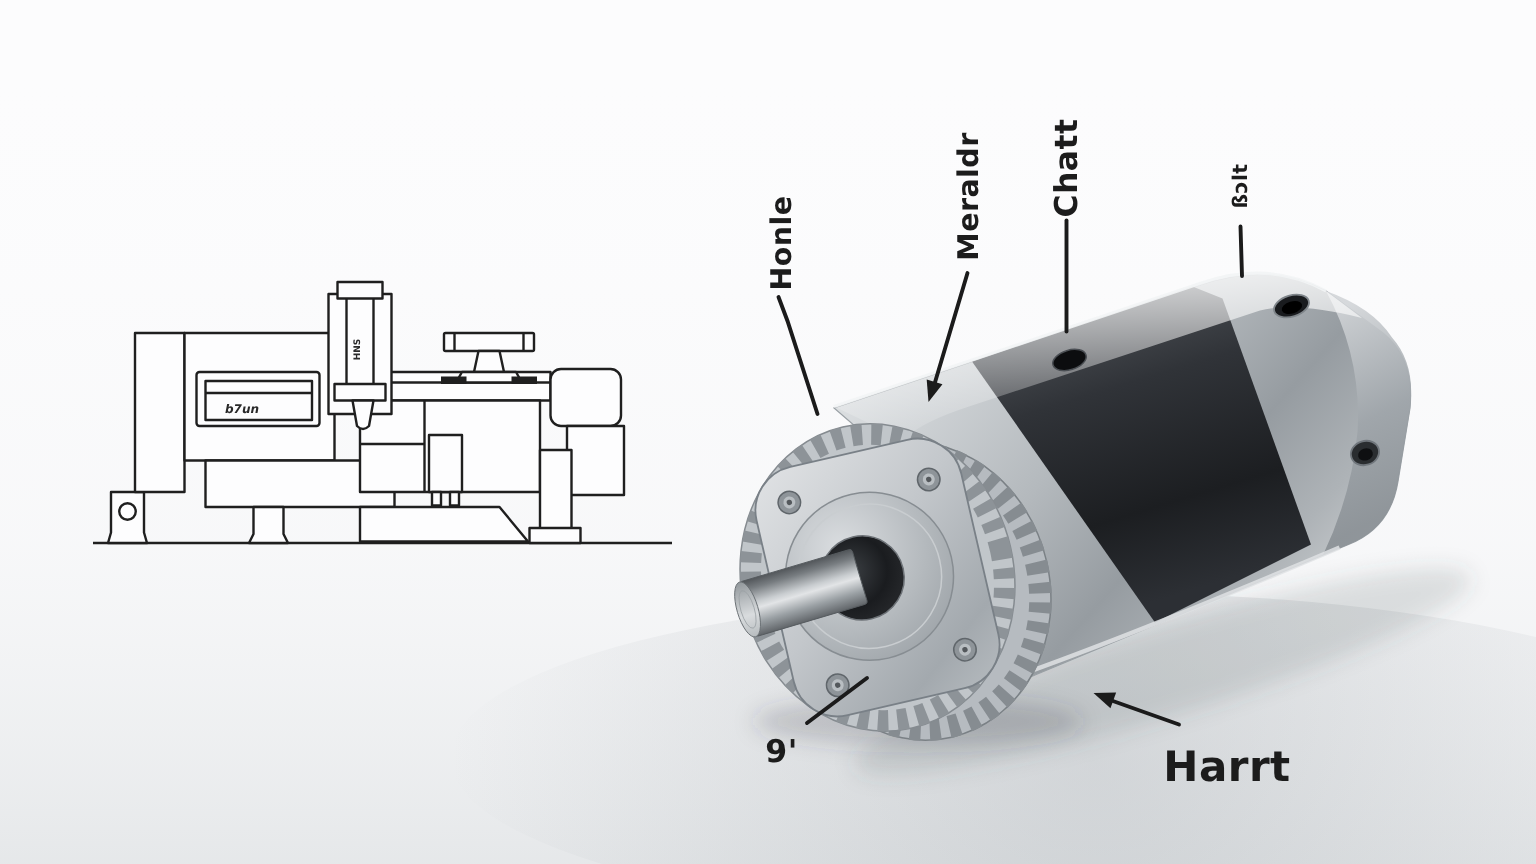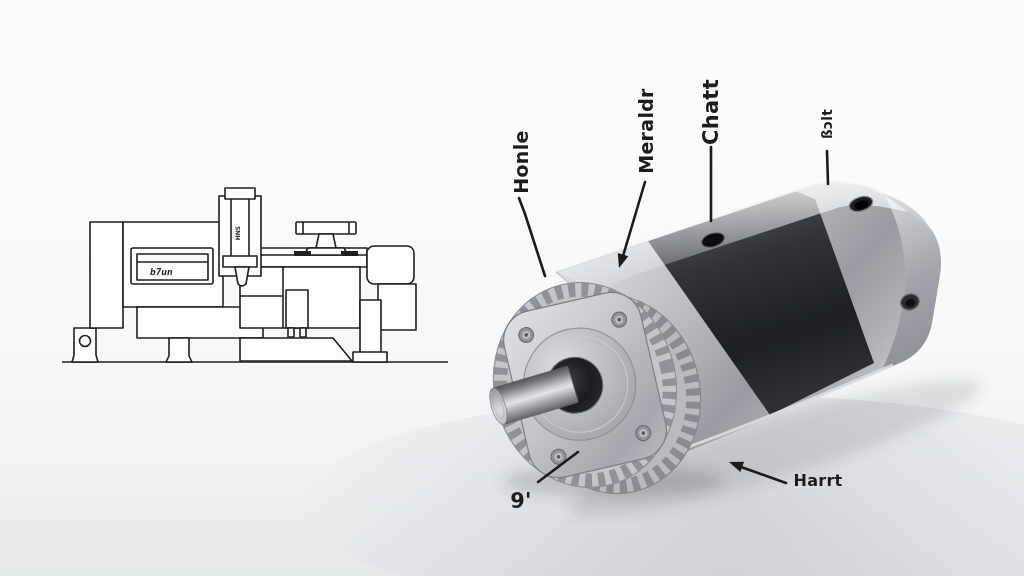--- a/index.html
+++ b/index.html
@@ -231,16 +231,16 @@
     <path class="leader" d="M786,483 L741,467"></path>
     <polygon points="729,462 744.1,461.7 740.3,472.1" fill="#1b1b1b"></polygon>
     <path class="leader" d="M538,482 L578,452"></path>
   </g>
 </svg>
 
 <div class="callout vert" style="left:521px;top:162px;font-size:19px;">Honle</div>
 <div class="callout vert" style="left:646px;top:131px;font-size:19px;">Meraldr</div>
 <div class="callout vert" style="left:711px;top:112px;font-size:21px;">Chatt</div>
 <div class="callout vert" style="left:827px;top:124px;font-size:13.5px;">ßɔlt</div>
-<div class="callout" style="left:818px;top:480px;font-size:16px;">Harrt</div>
+<div class="callout" style="left:818px;top:511px;font-size:28px;">Harrt</div>
 <div class="callout" style="left:521px;top:501px;font-size:21px;">9'</div>
 
 </div>
 
 </body></html>

